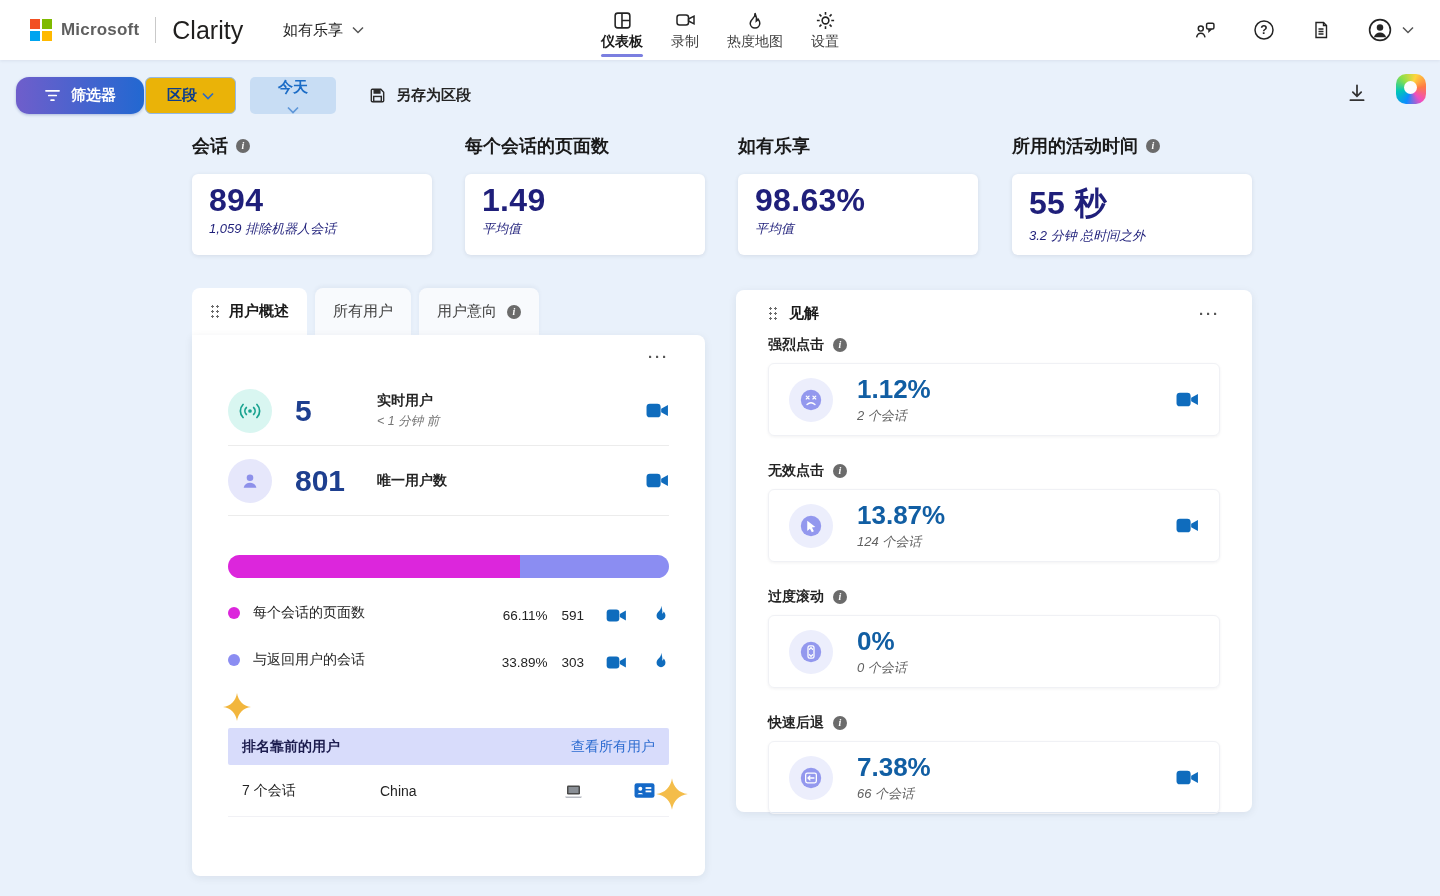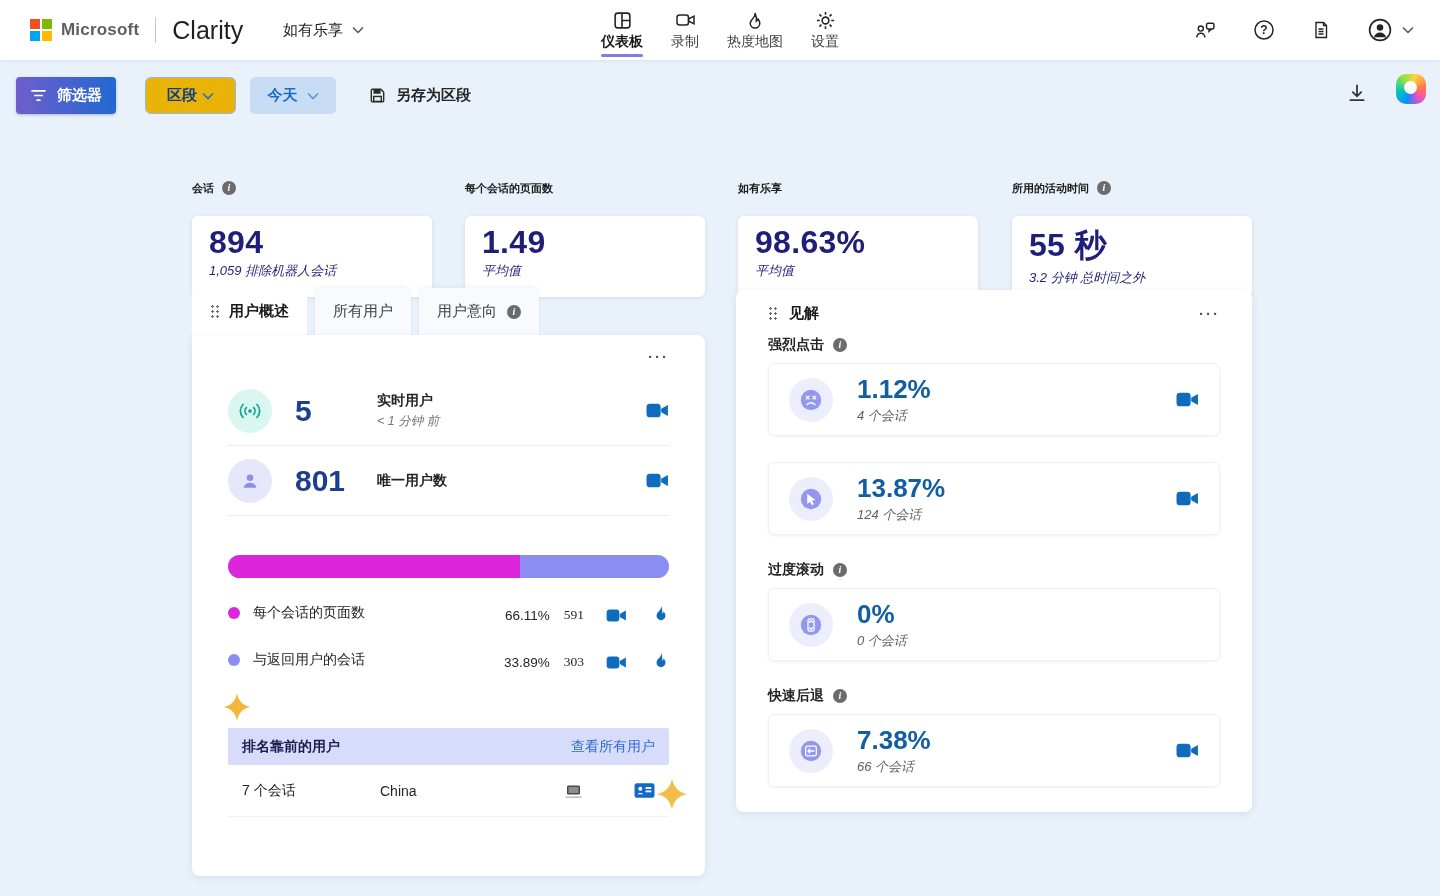--- a/index.html
+++ b/index.html
@@ -28,41 +28,41 @@
   .nav-item.active .nlabel { font-weight:700; color:#1a1a1a; }
   .nav-item .underline { width:100%; height:3px; border-radius:2px; background:transparent; margin-top:3px; }
   .nav-item.active .underline { background:#7b7fe0; }
 
   .nav-right { position:absolute; right:26px; top:0; height:60px; display:flex; align-items:center; gap:36px; }
   .nav-right .nricon { cursor:pointer; display:flex; align-items:center; }
   .avatar-group { display:flex; align-items:center; gap:9px; cursor:pointer; }
 
   
   .filterbar { position:absolute; top:60px; left:0; width:1440px; height:68px; display:flex; align-items:center; }
-  .btn-filters { position:absolute; left:16px; top:17px; width:100px; height:37px; border-radius:4px;
+  .btn-filters { position:absolute; left:16px; top:17px; width:128px; height:37px; border-radius:13px;
                  background:linear-gradient(90deg,#6f5ecb,#2268d1); color:#fff; font-weight:700; font-size:15px;
                  display:flex; align-items:center; justify-content:center; gap:10px; cursor:pointer;
                  box-shadow:0 1px 3px rgba(30,60,140,.3); }
   .btn-segment { position:absolute; left:145px; top:17px; width:91px; height:37px; border-radius:6px;
                  background:#eab308; border:1px solid #93b8e6; color:#0d3e8c; font-weight:700; font-size:15px;
                  display:flex; align-items:center; justify-content:center; gap:5px; cursor:pointer; }
   .btn-date { position:absolute; left:250px; top:17px; width:86px; height:37px; border-radius:5px;
               background:#c8ddf4; color:#1b6cc6; font-weight:700; font-size:15px;
-              display:flex; align-items:center; justify-content:center; gap:9px; cursor:pointer; }
+              display:flex; align-items:center; justify-content:center; gap:9px; cursor:pointer;flex-direction:column; }
   .save-seg { position:absolute; left:368px; top:17px; height:37px; display:flex; align-items:center; gap:9px;
               cursor:pointer; font-size:15px; font-weight:600; color:#242424; }
   .dl-icon { position:absolute; right:72px; top:22px; cursor:pointer; }
   .copilot { position:absolute; right:14px; top:14px; width:30px; height:30px; border-radius:10px; cursor:pointer;
              background:conic-gradient(from 200deg,#0b8cff,#00c6b8,#8ce04a,#ffd43d,#ff7a45,#f04ec1,#0b8cff); }
   .copilot::after { content:""; position:absolute; left:8px; top:7px; width:13px; height:13px; border-radius:50%;
              background:#fdfdfd; }
 
   
   .metric { position:absolute; width:240px; }
-  .metric .mlabel { display:flex; align-items:center; gap:8px; font-size:11px; font-weight:700; color:#1a1a1a; height:18px;margin-top:42px; }
+  .metric .mlabel { display:flex; align-items:center; gap:8px; font-size:18px; font-weight:700; color:#1a1a1a; height:18px; }
   .metric .mcard { margin-top:19px; height:81px; background:#fff; border-radius:6px;
                    box-shadow:0 1px 4px rgba(27,35,54,.10); padding:8px 17px 0; }
   .metric .mvalue { font-size:32px; font-weight:700; color:#1f1f7a; letter-spacing:.3px; }
   .metric .msub { font-size:13px; font-style:italic; color:#1f1f7a; margin-top:1px; }
 
   .info-icon { display:inline-flex; width:14px; height:14px; border-radius:50%; background:#6b6b6b;
                align-items:center; justify-content:center; flex:0 0 auto; }
   .info-icon::before { content:"i"; color:#fff; font-size:10px; font-style:italic; font-weight:700;
                font-family:"Liberation Serif",serif; line-height:1; }
 
@@ -96,21 +96,21 @@
   .seg-new { background:#dc26dc; height:100%; }
   .seg-ret { background:#8b8df2; height:100%; }
 
   .legend-row { display:flex; align-items:center; margin-top:23px; height:24px; }
   .legend-dot { width:12px; height:12px; border-radius:50%; flex:0 0 auto; }
   .legend-dot.new { background:#dc26dc; }
   .legend-dot.ret { background:#8b8df2; }
   .legend-label { font-size:14px; color:#242424; margin-left:13px; }
   .legend-right { margin-left:auto; display:flex; align-items:flex-end; }
   .legend-pct { font-size:13.5px; color:#242424; }
-  .legend-count { font-size:13.5px; color:#242424; margin-left:14px;font-family:Liberation Serif, serif; }
+  .legend-count { font-size:13.5px; color:#242424; margin-left:14px; }
   .legend-video { margin-left:22px; cursor:pointer; }
   .legend-flame { margin-left:26px; cursor:pointer; }
 
   .top-users { margin-top:56px; position:relative; }
   .tu-header { height:37px; background:#d8dcfb; border-radius:2px; display:flex; align-items:center; padding:0 14px; }
   .tu-title { font-size:14px; font-weight:600; color:#1c1c4e; }
   .tu-link { margin-left:auto; font-size:14px; color:#2b6bd0; cursor:pointer; }
   .tu-row { height:52px; background:#fff; display:flex; align-items:center; padding:0 14px;
             border-bottom:1px solid #f1f1f5; cursor:pointer; }
   .tu-sessions { font-size:14px; color:#242424; flex:0 0 138px; }
@@ -450,30 +450,34 @@
     <div class="is-card">
       <div class="insight-circle">
         <svg width="30" height="30" viewBox="0 0 28 28">
             <circle cx="14" cy="14" r="9.5" fill="#9398ee"></circle>
             <path d="M9.6 10.4l2.6 2.6M12.2 10.4l-2.6 2.6M15.8 10.4l2.6 2.6M18.4 10.4l-2.6 2.6" stroke="#fff" stroke-width="1.2" stroke-linecap="round"></path>
             <path d="M10.3 18.3c2.2-2.1 5.2-2.1 7.4 0" stroke="#fff" stroke-width="1.3" fill="none" stroke-linecap="round"></path>
           </svg>
       </div>
       <div class="is-text">
         <div class="is-value">1.12%</div>
-        <div class="is-sessions">4 个会话</div>
+        <div class="is-sessions">2 个会话</div>
       </div>
       <svg class="row-video" width="23" height="17" viewBox="0 0 22 16">
           <rect x="0.5" y="1.5" width="13.5" height="13" rx="3.2" fill="#0f6cbd"></rect>
           <path d="M14.5 6.3l6.5-3.6v10.6l-6.5-3.6z" fill="#0f6cbd"></path>
         </svg>
     </div>
   </div>
 
   <div class="insight-section">
+    <div class="is-label">
+        <span>无效点击</span>
+        <span class="info-icon"></span>
+      </div>
     <div class="is-card">
       <div class="insight-circle">
         <svg width="30" height="30" viewBox="0 0 28 28">
             <circle cx="14" cy="14" r="9.5" fill="#9398ee"></circle>
             <path d="M10.5 9l7.6 6-3.2.5 1.8 3.4-1.9 1-1.8-3.4-2.5 2.1z" fill="#fff"></path>
           </svg>
       </div>
       <div class="is-text">
         <div class="is-value">13.87%</div>
         <div class="is-sessions">124 个会话</div>

